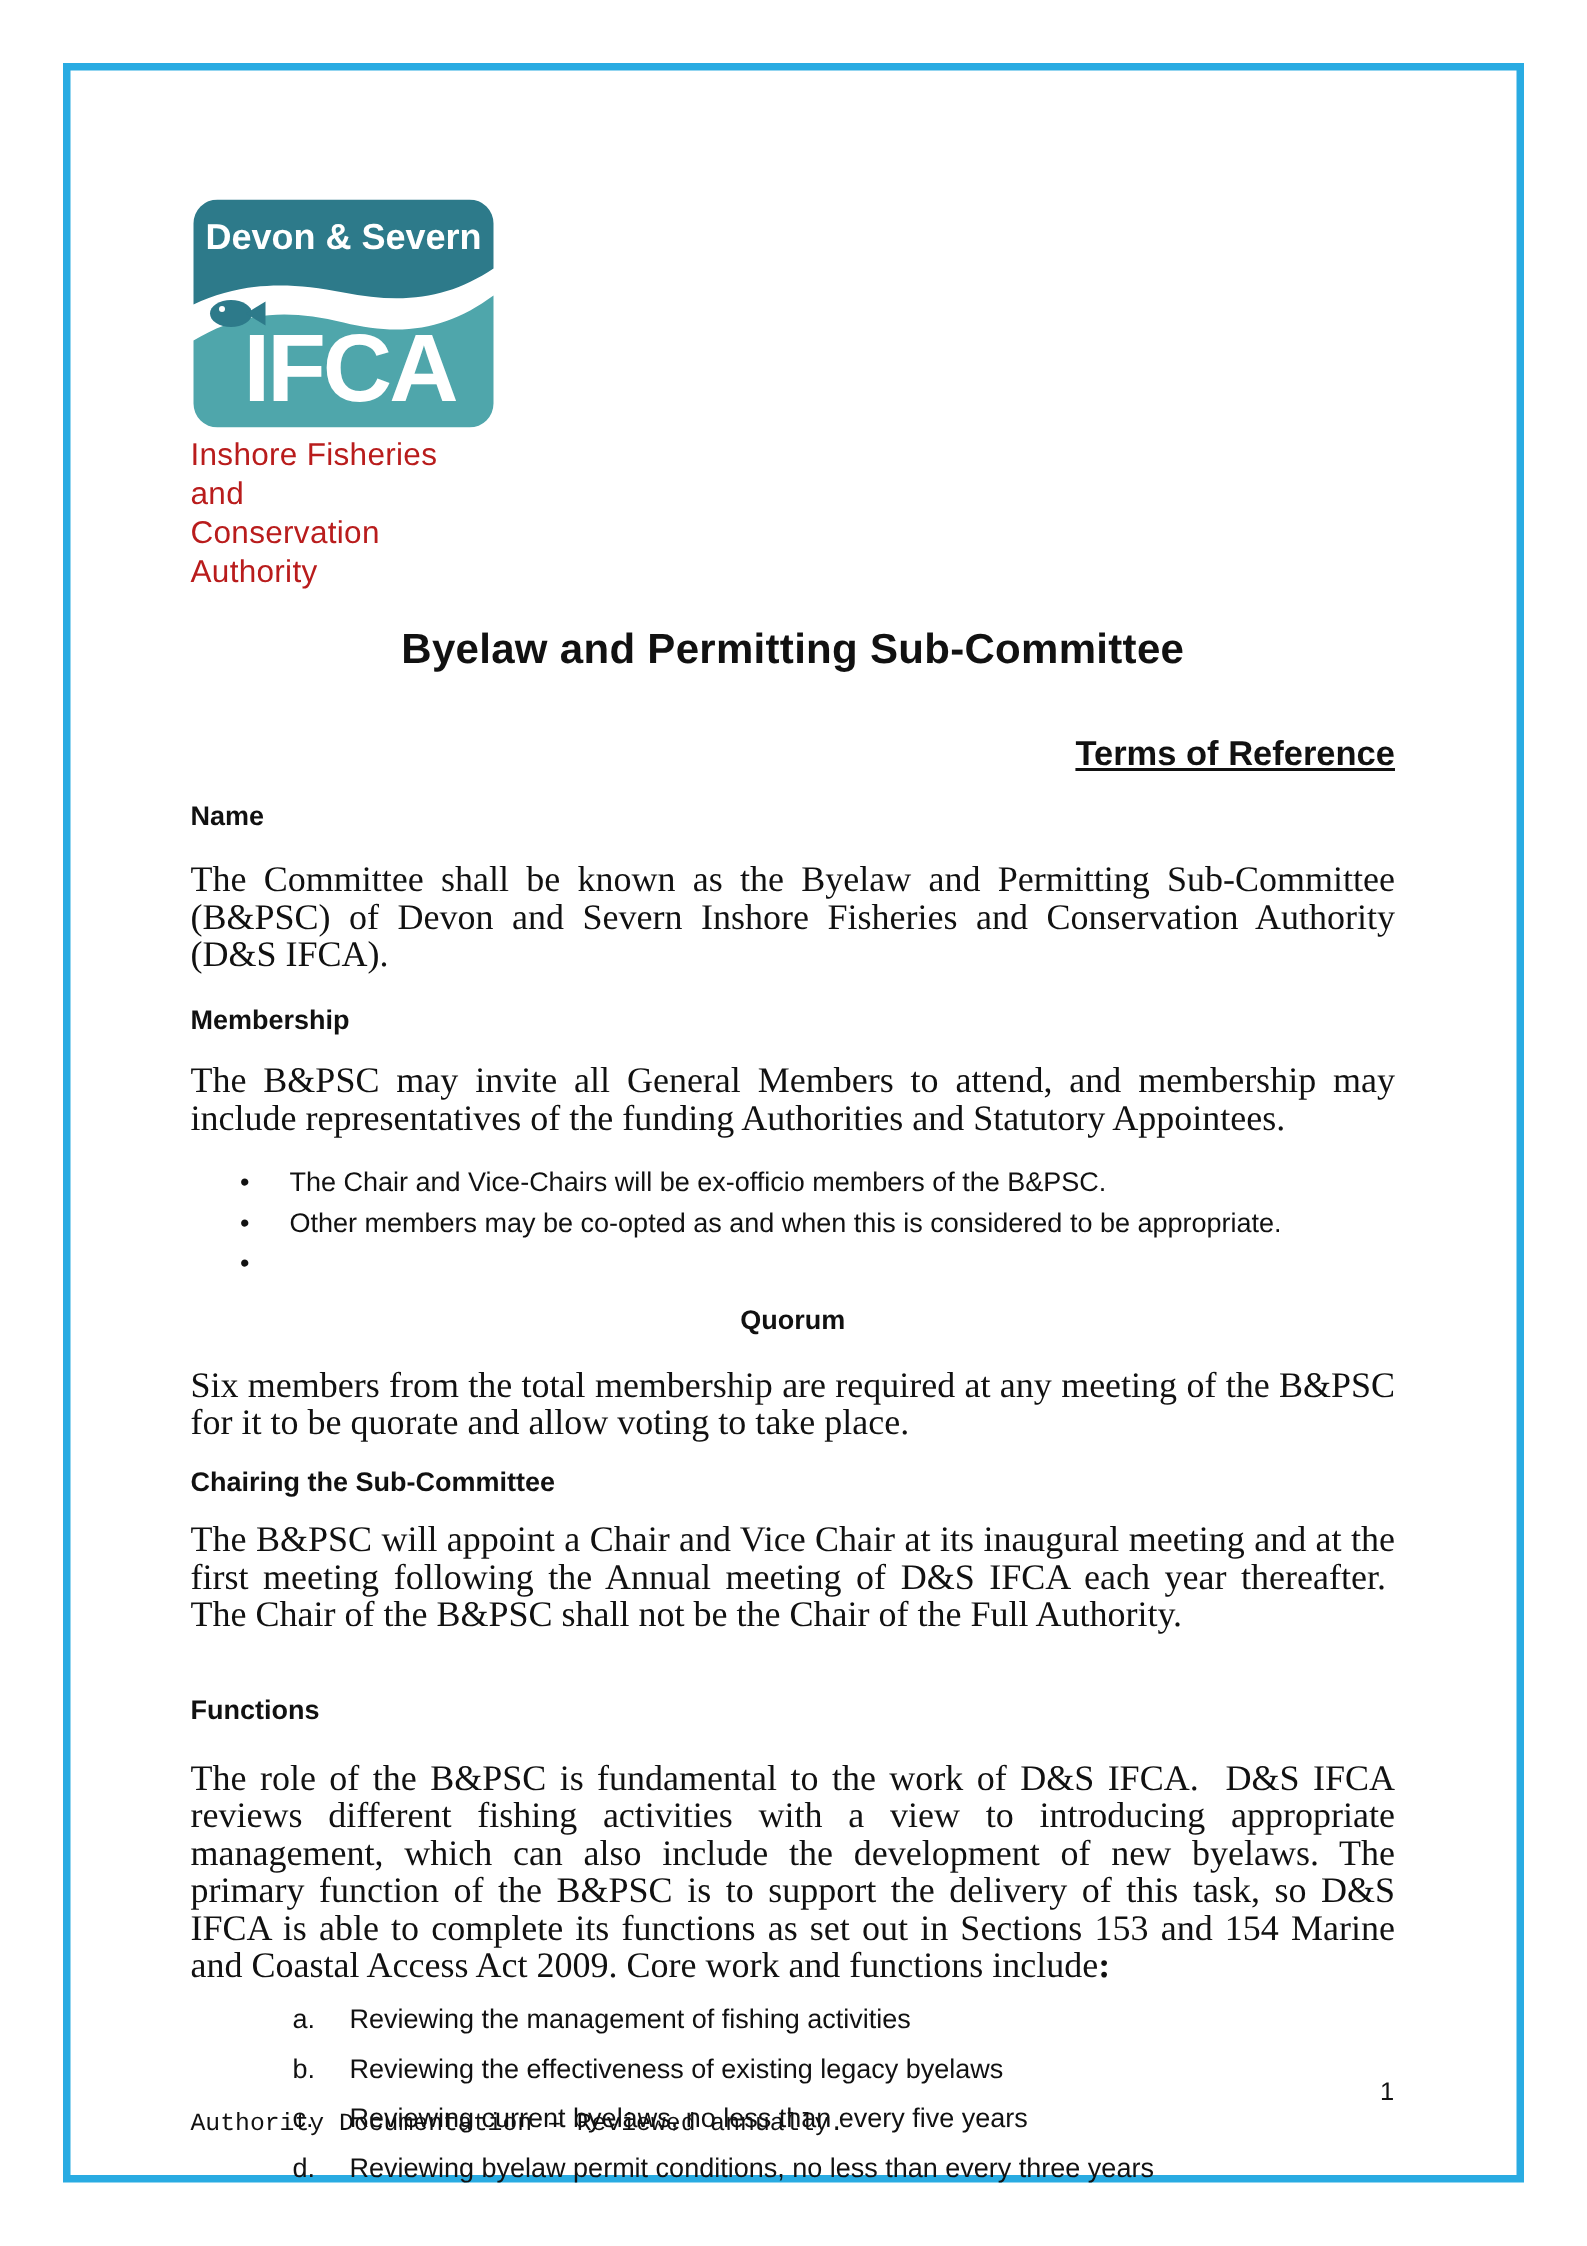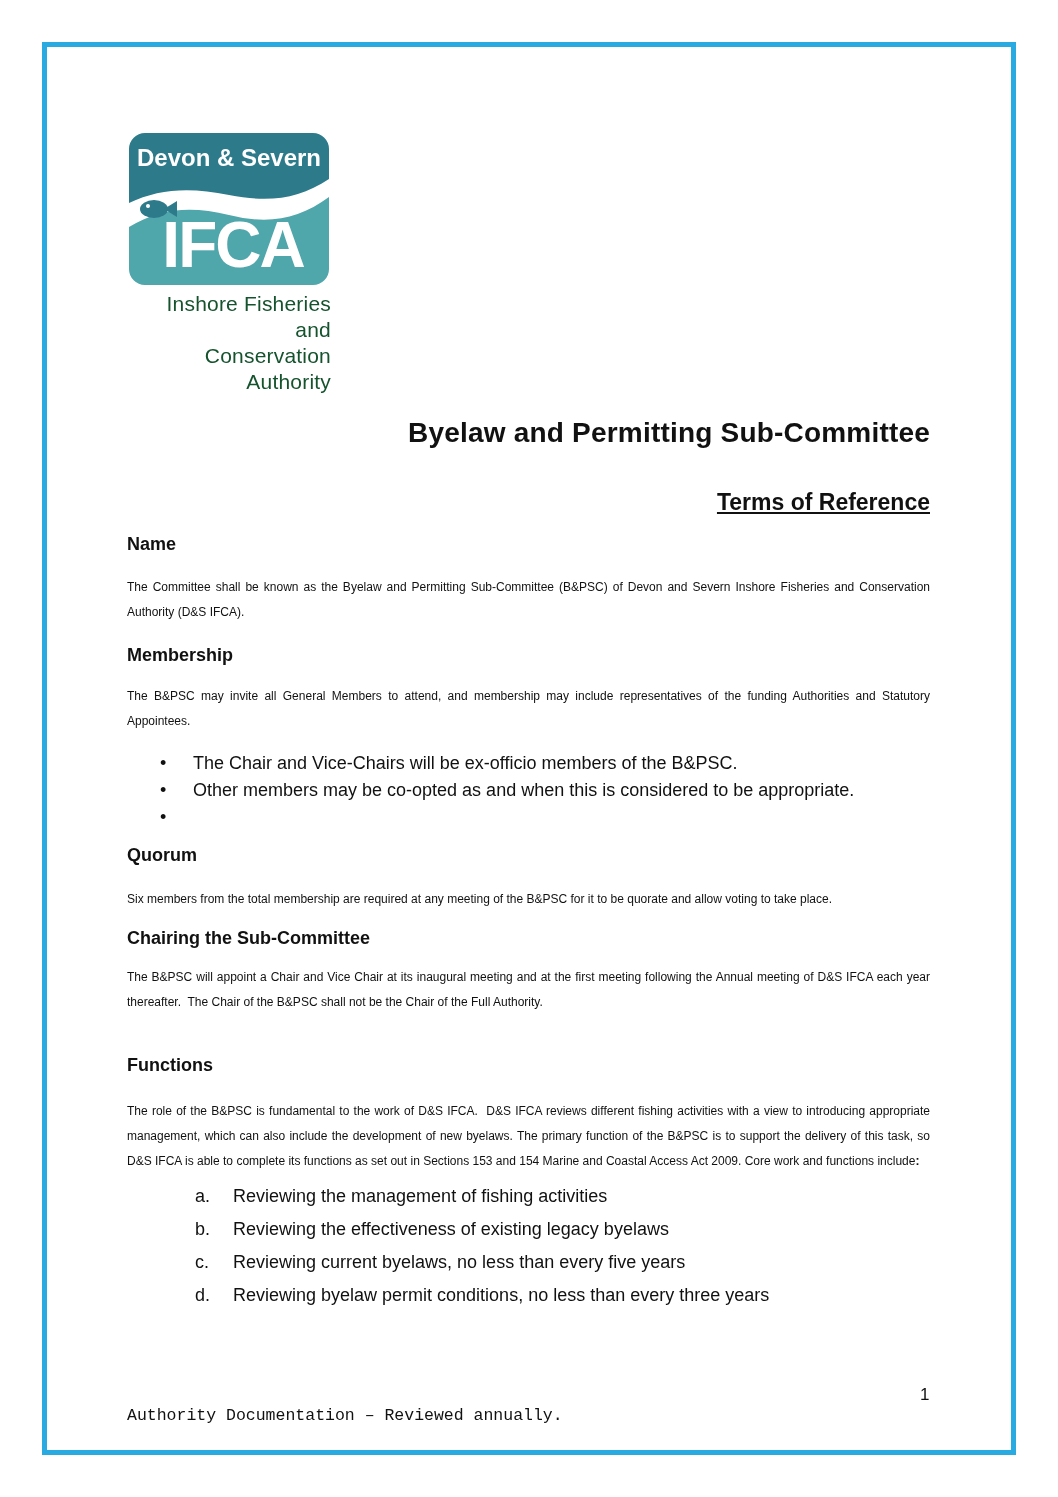--- a/index.html
+++ b/index.html
@@ -28,53 +28,54 @@
     position: absolute;
     left: 127px;
     top: 133px;
     width: 803px;
   }
   
   .logo-block { width: 204px; }
   .logo-svg { display: block; }
   .logo-caption {
     margin-top: 6px;
-    text-align: right;
-    color: #14532d;
+    text-align: left;
+    color: #b91c1c;
     font-size: 21px;
     line-height: 26px;
     letter-spacing: 0.2px;
   }
   
   .doc-title {
     margin-top: 22px;
-    text-align: right;
+    text-align: center;
     font-size: 28px;
     font-weight: bold;
     letter-spacing: 0.2px;
   }
   .doc-subtitle {
     margin-top: 40px;
     text-align: right;
     font-size: 23px;
     font-weight: bold;
     text-decoration: underline;
   }
   .sec-heading {
     margin-top: 24px;
     font-size: 18px;
     font-weight: bold;
   }
-  .sec-heading.gap-lg { margin-top: 42px; }
+  .sec-heading.gap-lg { margin-top: 42px; text-align: center; }
   
   .para {
     margin-top: 21px;
-    font-size: 12px;
+    font-size: 24px;
     line-height: 25px;
     text-align: justify;
+    font-family: Liberation Serif, serif;
   }
   .para .bold-colon { font-weight: bold; }
   
   .bullet-list {
     margin-top: 17px;
   }
   .bullet-item {
     position: relative;
     padding-left: 66px;
     font-size: 18px;

